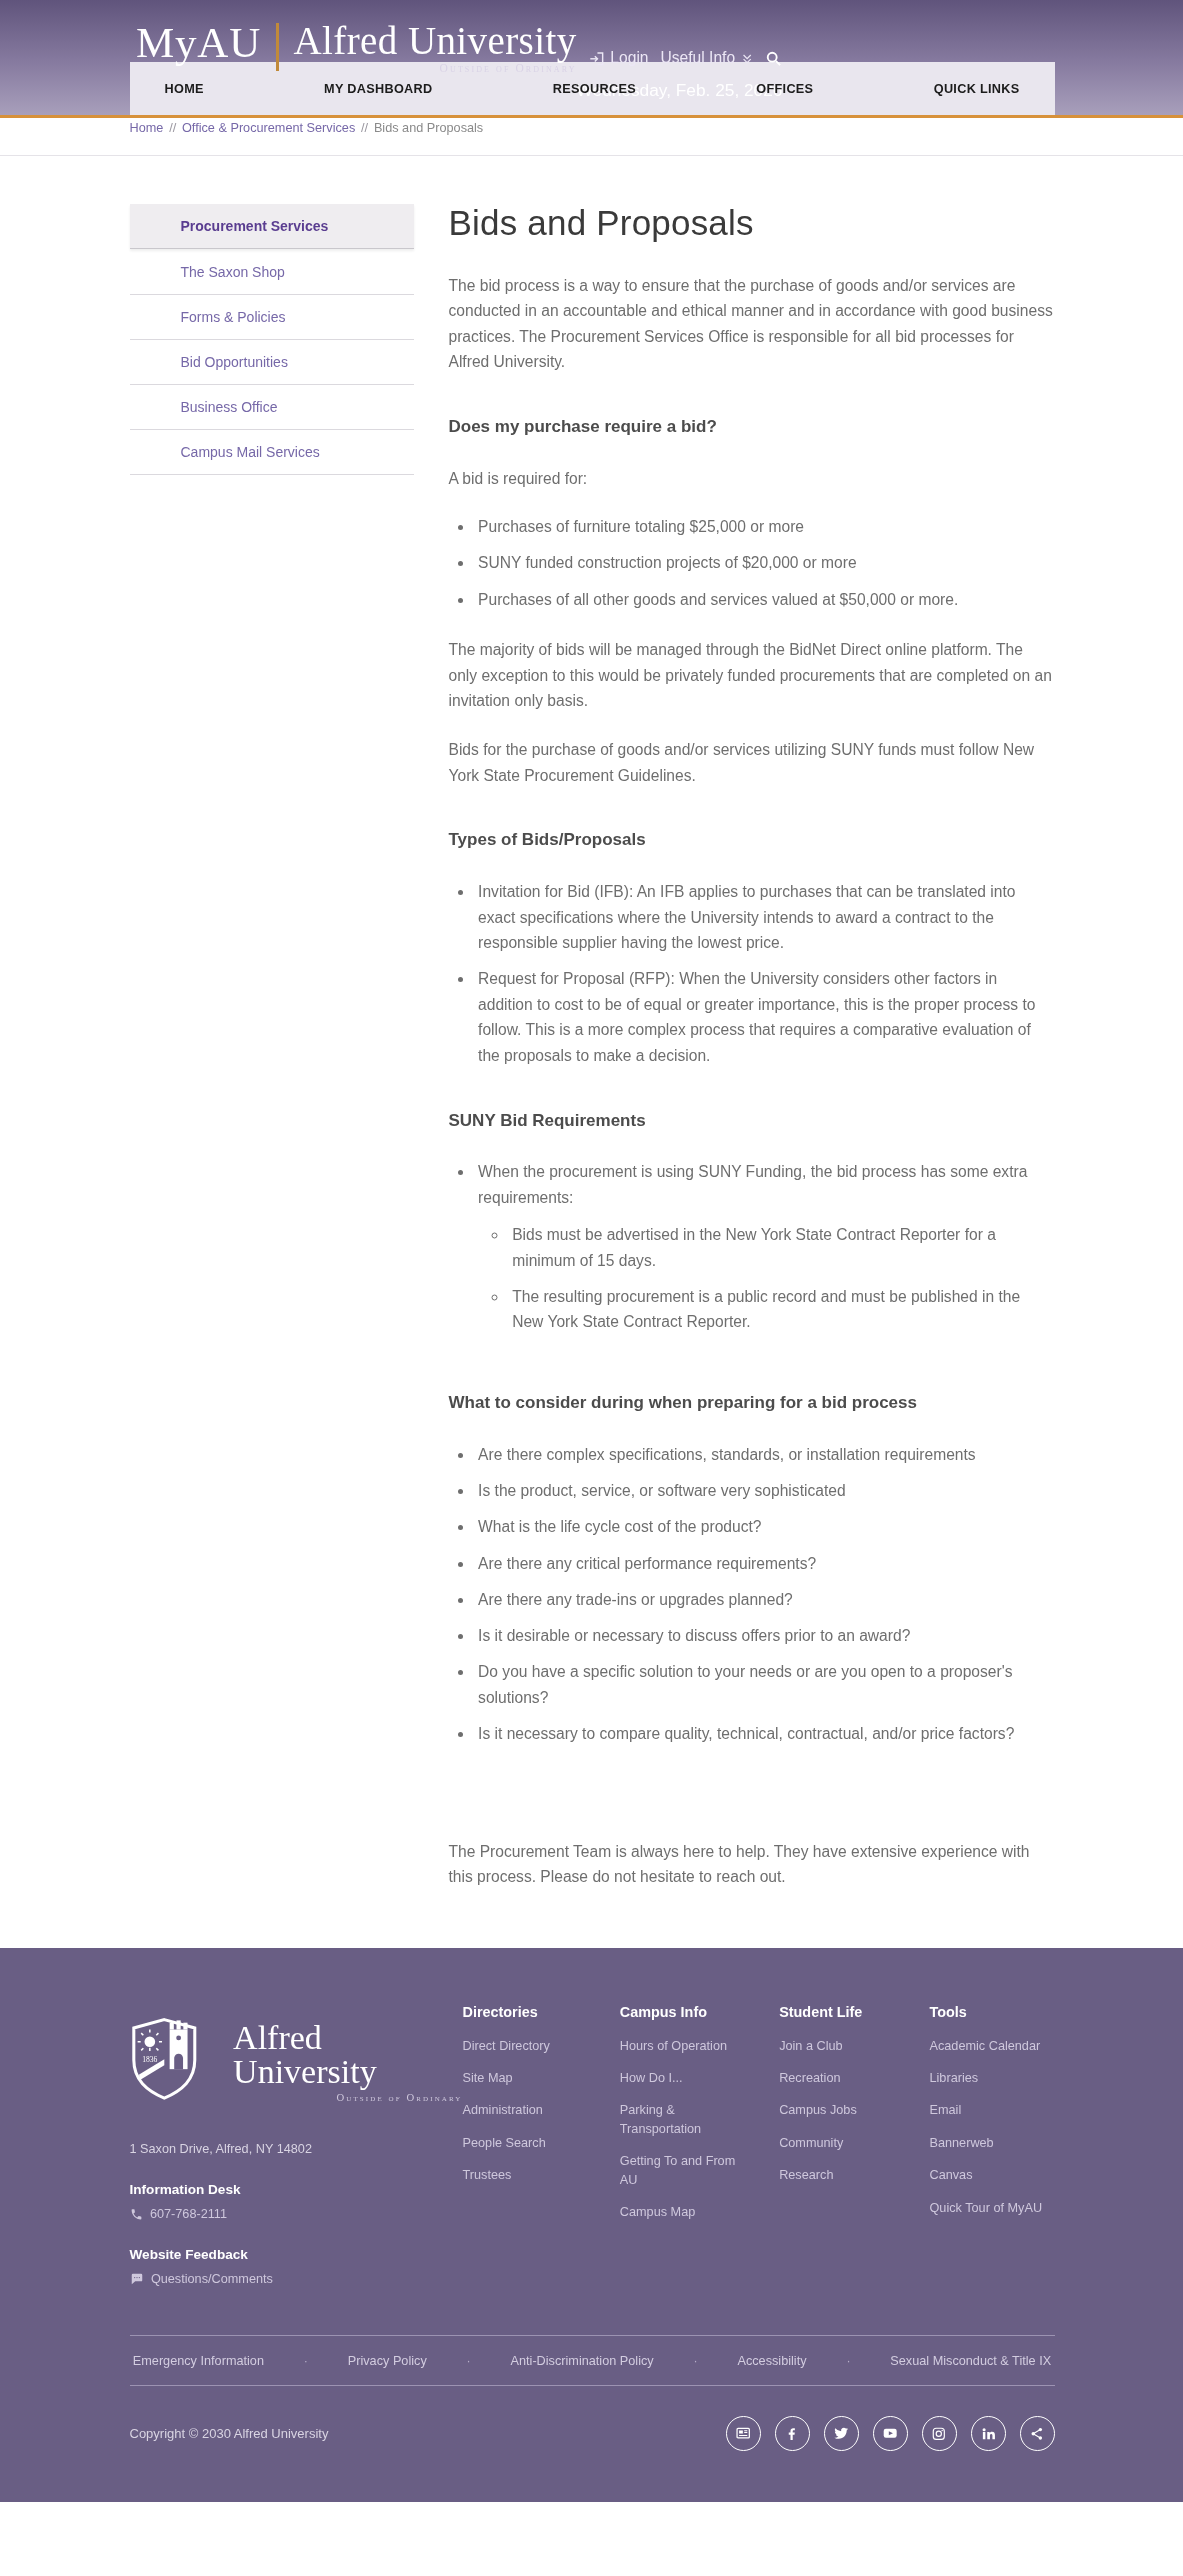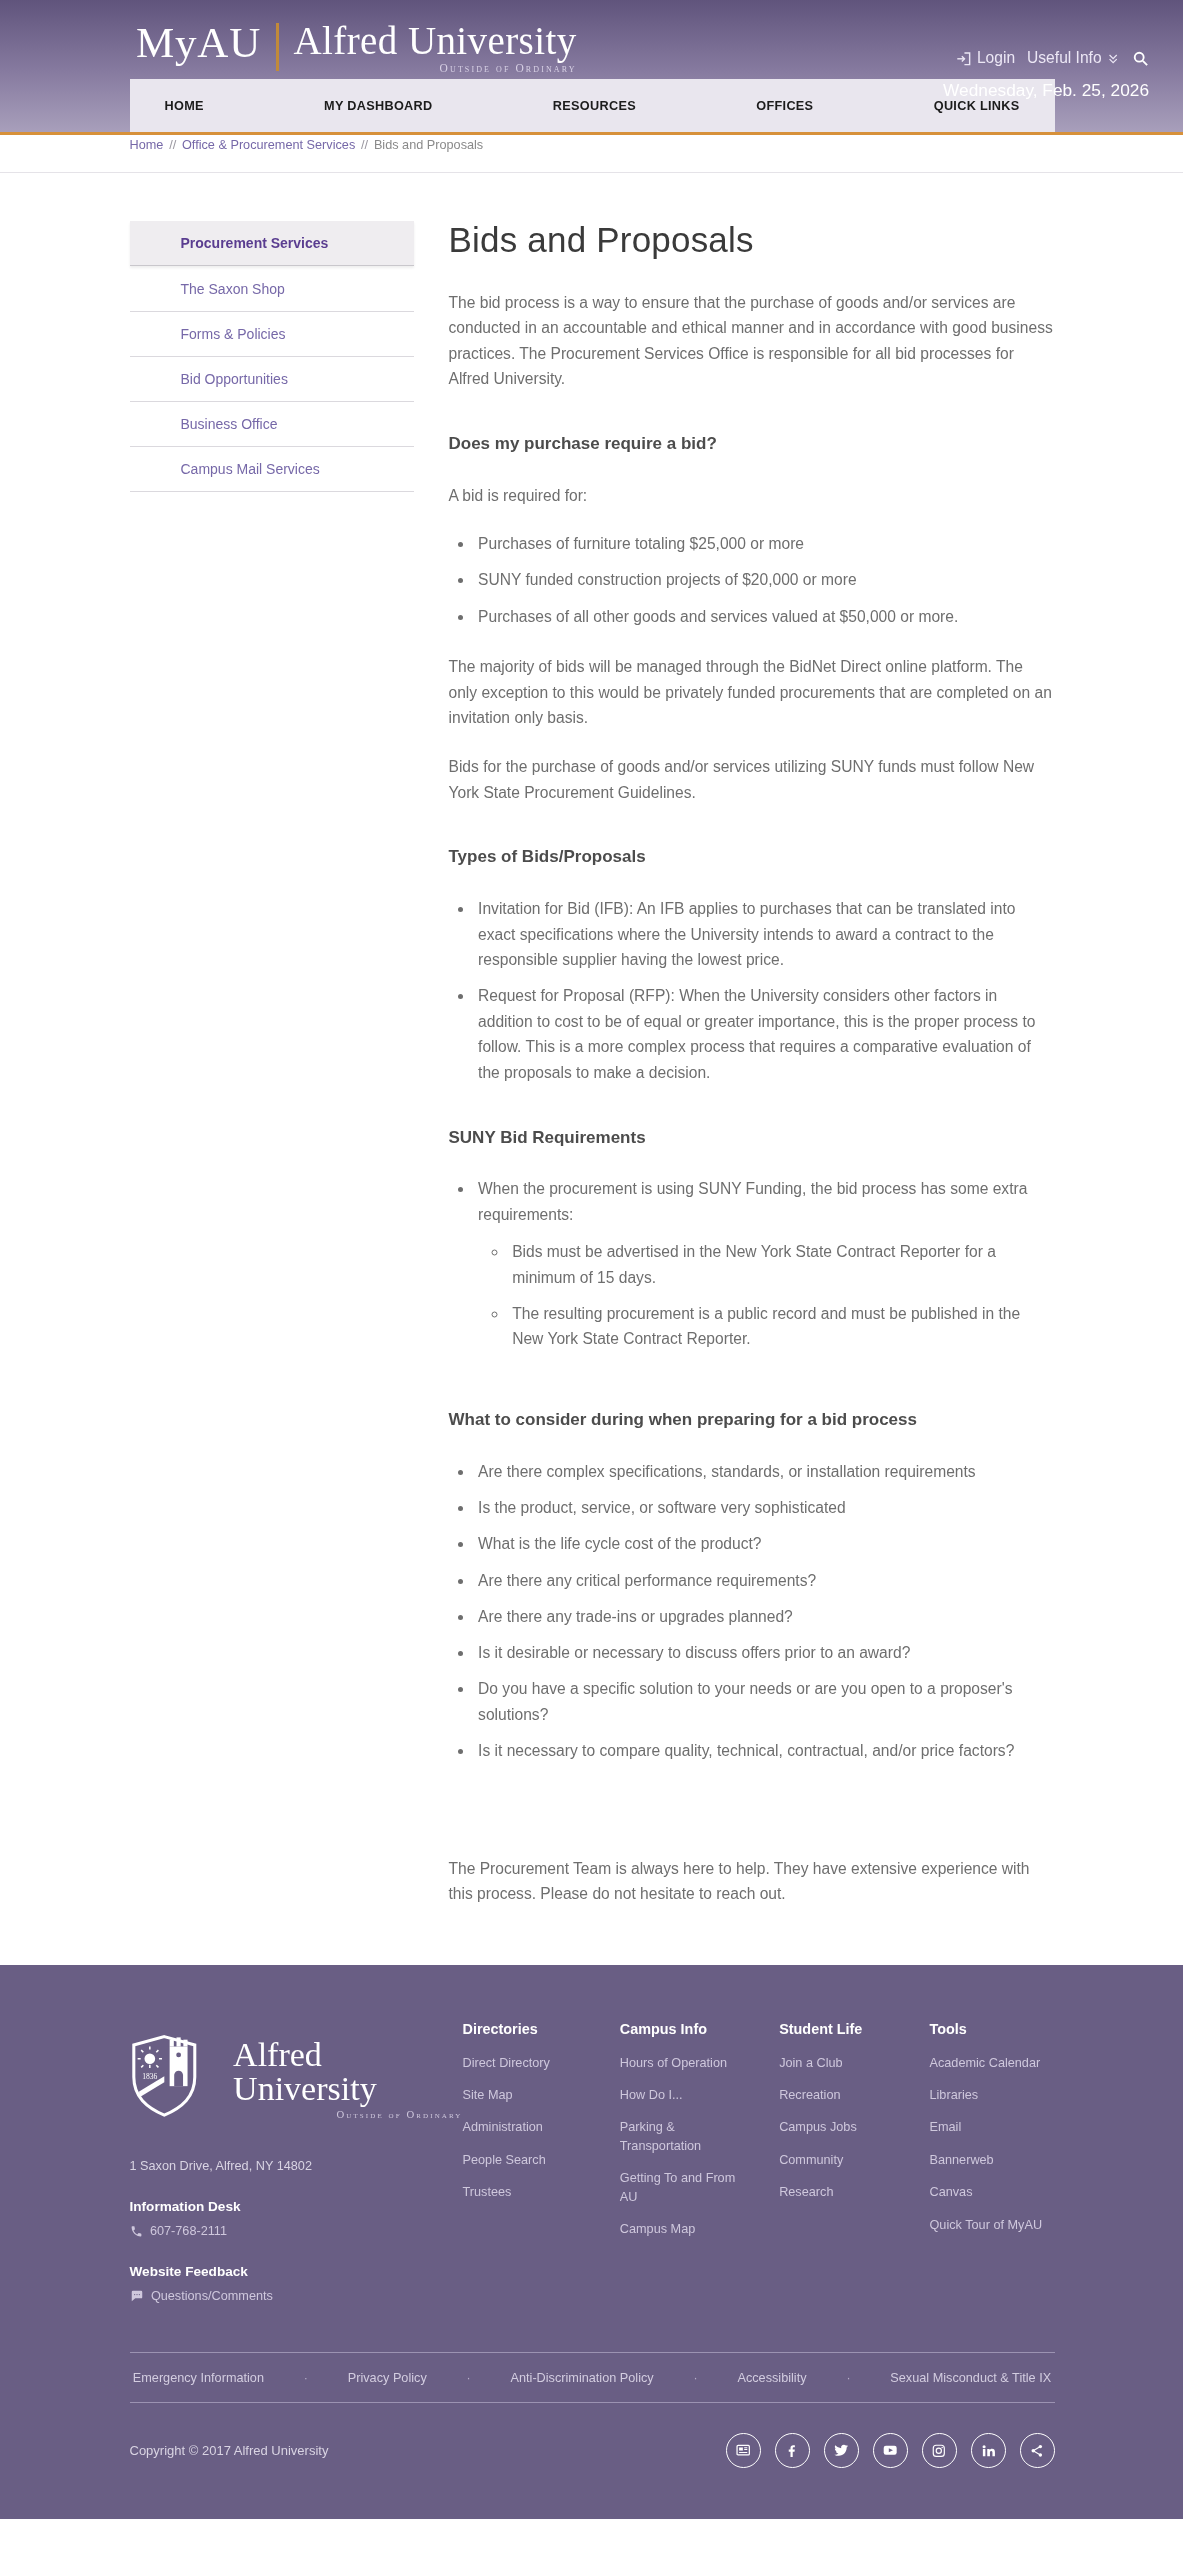--- a/index.html
+++ b/index.html
@@ -12,24 +12,24 @@
   }
   a { text-decoration: none; cursor: pointer; }
 
   
   .site-header {
     background: linear-gradient(180deg, #60547c 0%, #877ba0 55%, #a89fbb 100%);
     border-bottom: 3.3px solid #d7913a;
   }
   .header-top {
     display: flex;
-    justify-content: space-between;
+    justify-content: flex-start;
     align-items: flex-start;
     padding: 21.4px 35px 0 136px;
-    height: 79px;
+    height: 62px;
   }
   .logo { display: flex; align-items: flex-start; }
   .logo-myau {
     font-family: "Liberation Serif", serif;
     font-size: 43px; line-height: 1; color: #fff; letter-spacing: 0.8px;
   }
   .logo-divider { width: 2.5px; height: 48px; background: #c18a3a; margin: 1.6px 15px 0 15px; }
   .logo-au-wrap { display: flex; flex-direction: column; align-items: flex-end; }
   .logo-au {
     font-family: "Liberation Serif", serif;
@@ -369,21 +369,21 @@
     <a class="legal-link">Privacy Policy</a>
     <span class="legal-sep">·</span>
     <a class="legal-link">Anti-Discrimination Policy</a>
     <span class="legal-sep">·</span>
     <a class="legal-link">Accessibility</a>
     <span class="legal-sep">·</span>
     <a class="legal-link">Sexual Misconduct &amp; Title IX</a>
   </div>
 
   <div class="footer-bottom">
-    <div class="copyright">Copyright © 2017 Alfred University</div>
+    <div class="copyright">Copyright © 2030 Alfred University</div>
     <div class="social-row">
       <a class="social-circle">
         <svg width="16.4" height="16.4" viewBox="0 0 24 24">
           <rect x="3" y="5" width="18" height="14" rx="1.5" fill="none" stroke="#ffffff" stroke-width="1.8"></rect>
           <rect x="6" y="8" width="5.5" height="4.5" fill="#ffffff"></rect>
           <path d="M13.5 8.5h4.5M13.5 11h4.5M6 15.5h12" stroke="#ffffff" stroke-width="1.5"></path>
         </svg>
       </a>
       <a class="social-circle">
         <svg width="15.6" height="15.6" viewBox="0 0 24 24" fill="#ffffff">

